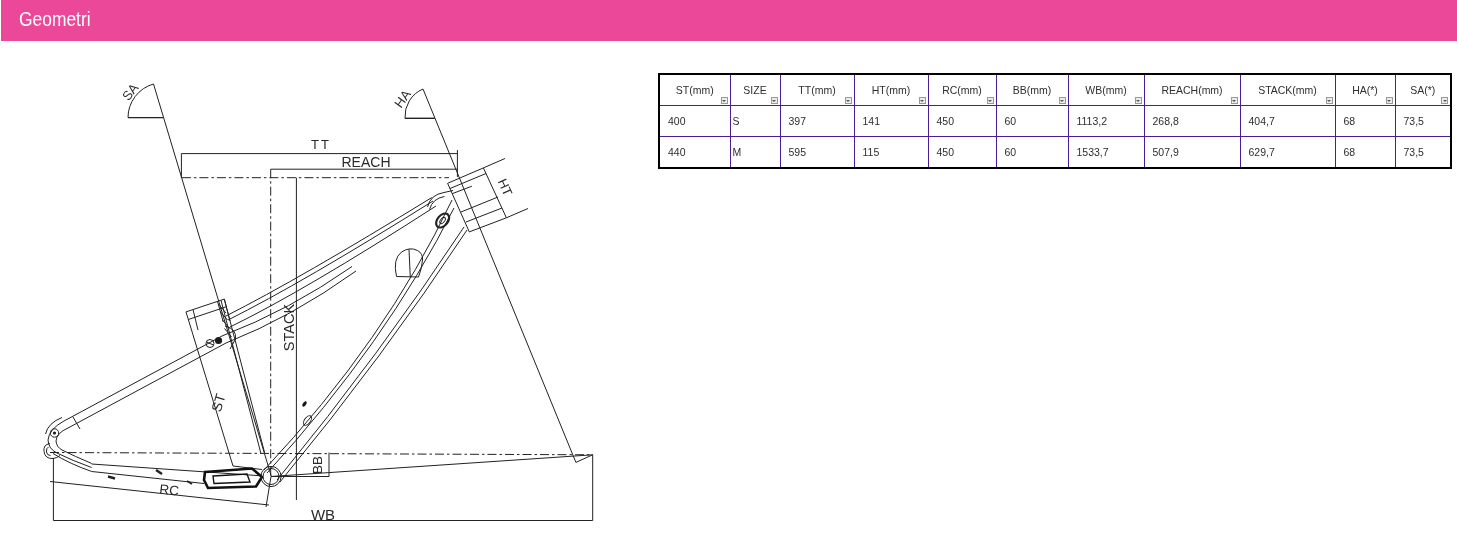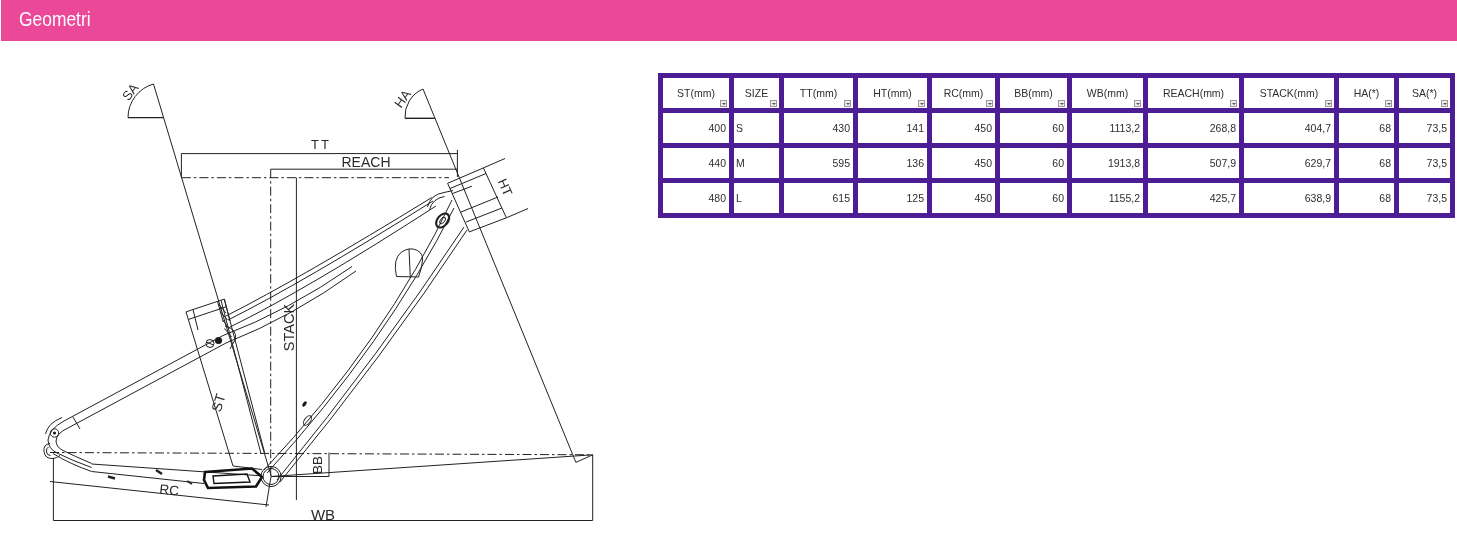--- a/index.html
+++ b/index.html
@@ -1,22 +1,22 @@
 <!DOCTYPE html>
 <html><head>
 <meta charset="utf-8">
 <style>
   html,body{margin:0;padding:0;background:#fff;}
   body{width:1457px;height:547px;position:relative;overflow:hidden;font-family:"Liberation Sans",sans-serif;}
   .hdr{position:absolute;left:1px;top:0;width:1457px;height:41px;background:#ec4899;}
   .hdr span{display:inline-block;color:#fff;font-size:20px;position:absolute;left:18px;top:8px;transform:scaleX(0.87);transform-origin:left;}
   .geo-table{position:absolute;left:658px;top:73px;border-collapse:collapse;table-layout:fixed;font-size:10.5px;color:#2e2e2e;}
-  .geo-table td,.geo-table th{border:5px solid #4c1d95;padding:8px;height:13.8px;line-height:14px;font-weight:normal;overflow:hidden;white-space:nowrap;}
+  .geo-table td,.geo-table th{border:1px solid #4c1d95;padding:8px;height:13.8px;line-height:14px;font-weight:normal;overflow:hidden;white-space:nowrap;}
   .geo-table th{position:relative;text-align:center;}
-  .geo-table td.num{text-align:right;padding-right:3px;}
+  .geo-table td.num{padding-right:3px;}
   .geo-table td.sz{text-align:left;padding-left:2px;}
   .geo-table{border:2px solid #000;}
   .drop{position:absolute;right:2px;bottom:1px;width:5px;height:5px;background:#ececec;border:1px solid #999;}
   .drop i{position:absolute;left:0.5px;top:1.5px;width:0;height:0;border-left:2px solid transparent;border-right:2px solid transparent;border-top:2.5px solid #555;}
 </style>
 </head>
 <body>
 
 <div class="hdr">
     <span>Geometri</span>
@@ -68,53 +68,40 @@
     <th>HA(*)<span class="drop">
             <i></i>
           </span></th>
     <th>SA(*)<span class="drop">
             <i></i>
           </span></th>
   </tr>
   <tr>
         <td class="num">400</td>
         <td class="sz">S</td>
-        <td class="num">430</td>
+        <td class="num">397</td>
         <td class="num">141</td>
         <td class="num">450</td>
         <td class="num">60</td>
         <td class="num">1113,2</td>
         <td class="num">268,8</td>
         <td class="num">404,7</td>
         <td class="num">68</td>
         <td class="num">73,5</td>
       </tr>
   <tr>
         <td class="num">440</td>
         <td class="sz">M</td>
         <td class="num">595</td>
-        <td class="num">136</td>
+        <td class="num">115</td>
         <td class="num">450</td>
         <td class="num">60</td>
-        <td class="num">1913,8</td>
+        <td class="num">1533,7</td>
         <td class="num">507,9</td>
         <td class="num">629,7</td>
-        <td class="num">68</td>
-        <td class="num">73,5</td>
-      </tr>
-  <tr>
-        <td class="num">480</td>
-        <td class="sz">L</td>
-        <td class="num">615</td>
-        <td class="num">125</td>
-        <td class="num">450</td>
-        <td class="num">60</td>
-        <td class="num">1155,2</td>
-        <td class="num">425,7</td>
-        <td class="num">638,9</td>
         <td class="num">68</td>
         <td class="num">73,5</td>
       </tr>
 </tbody>
   </table>
 
 <svg width="1457" height="547" viewBox="0 0 1457 547" style="position:absolute;left:0;top:0;" fill="none" stroke="#222" stroke-width="1">
 
 <g>
       <line x1="153.5" y1="84" x2="271.5" y2="477"></line>

